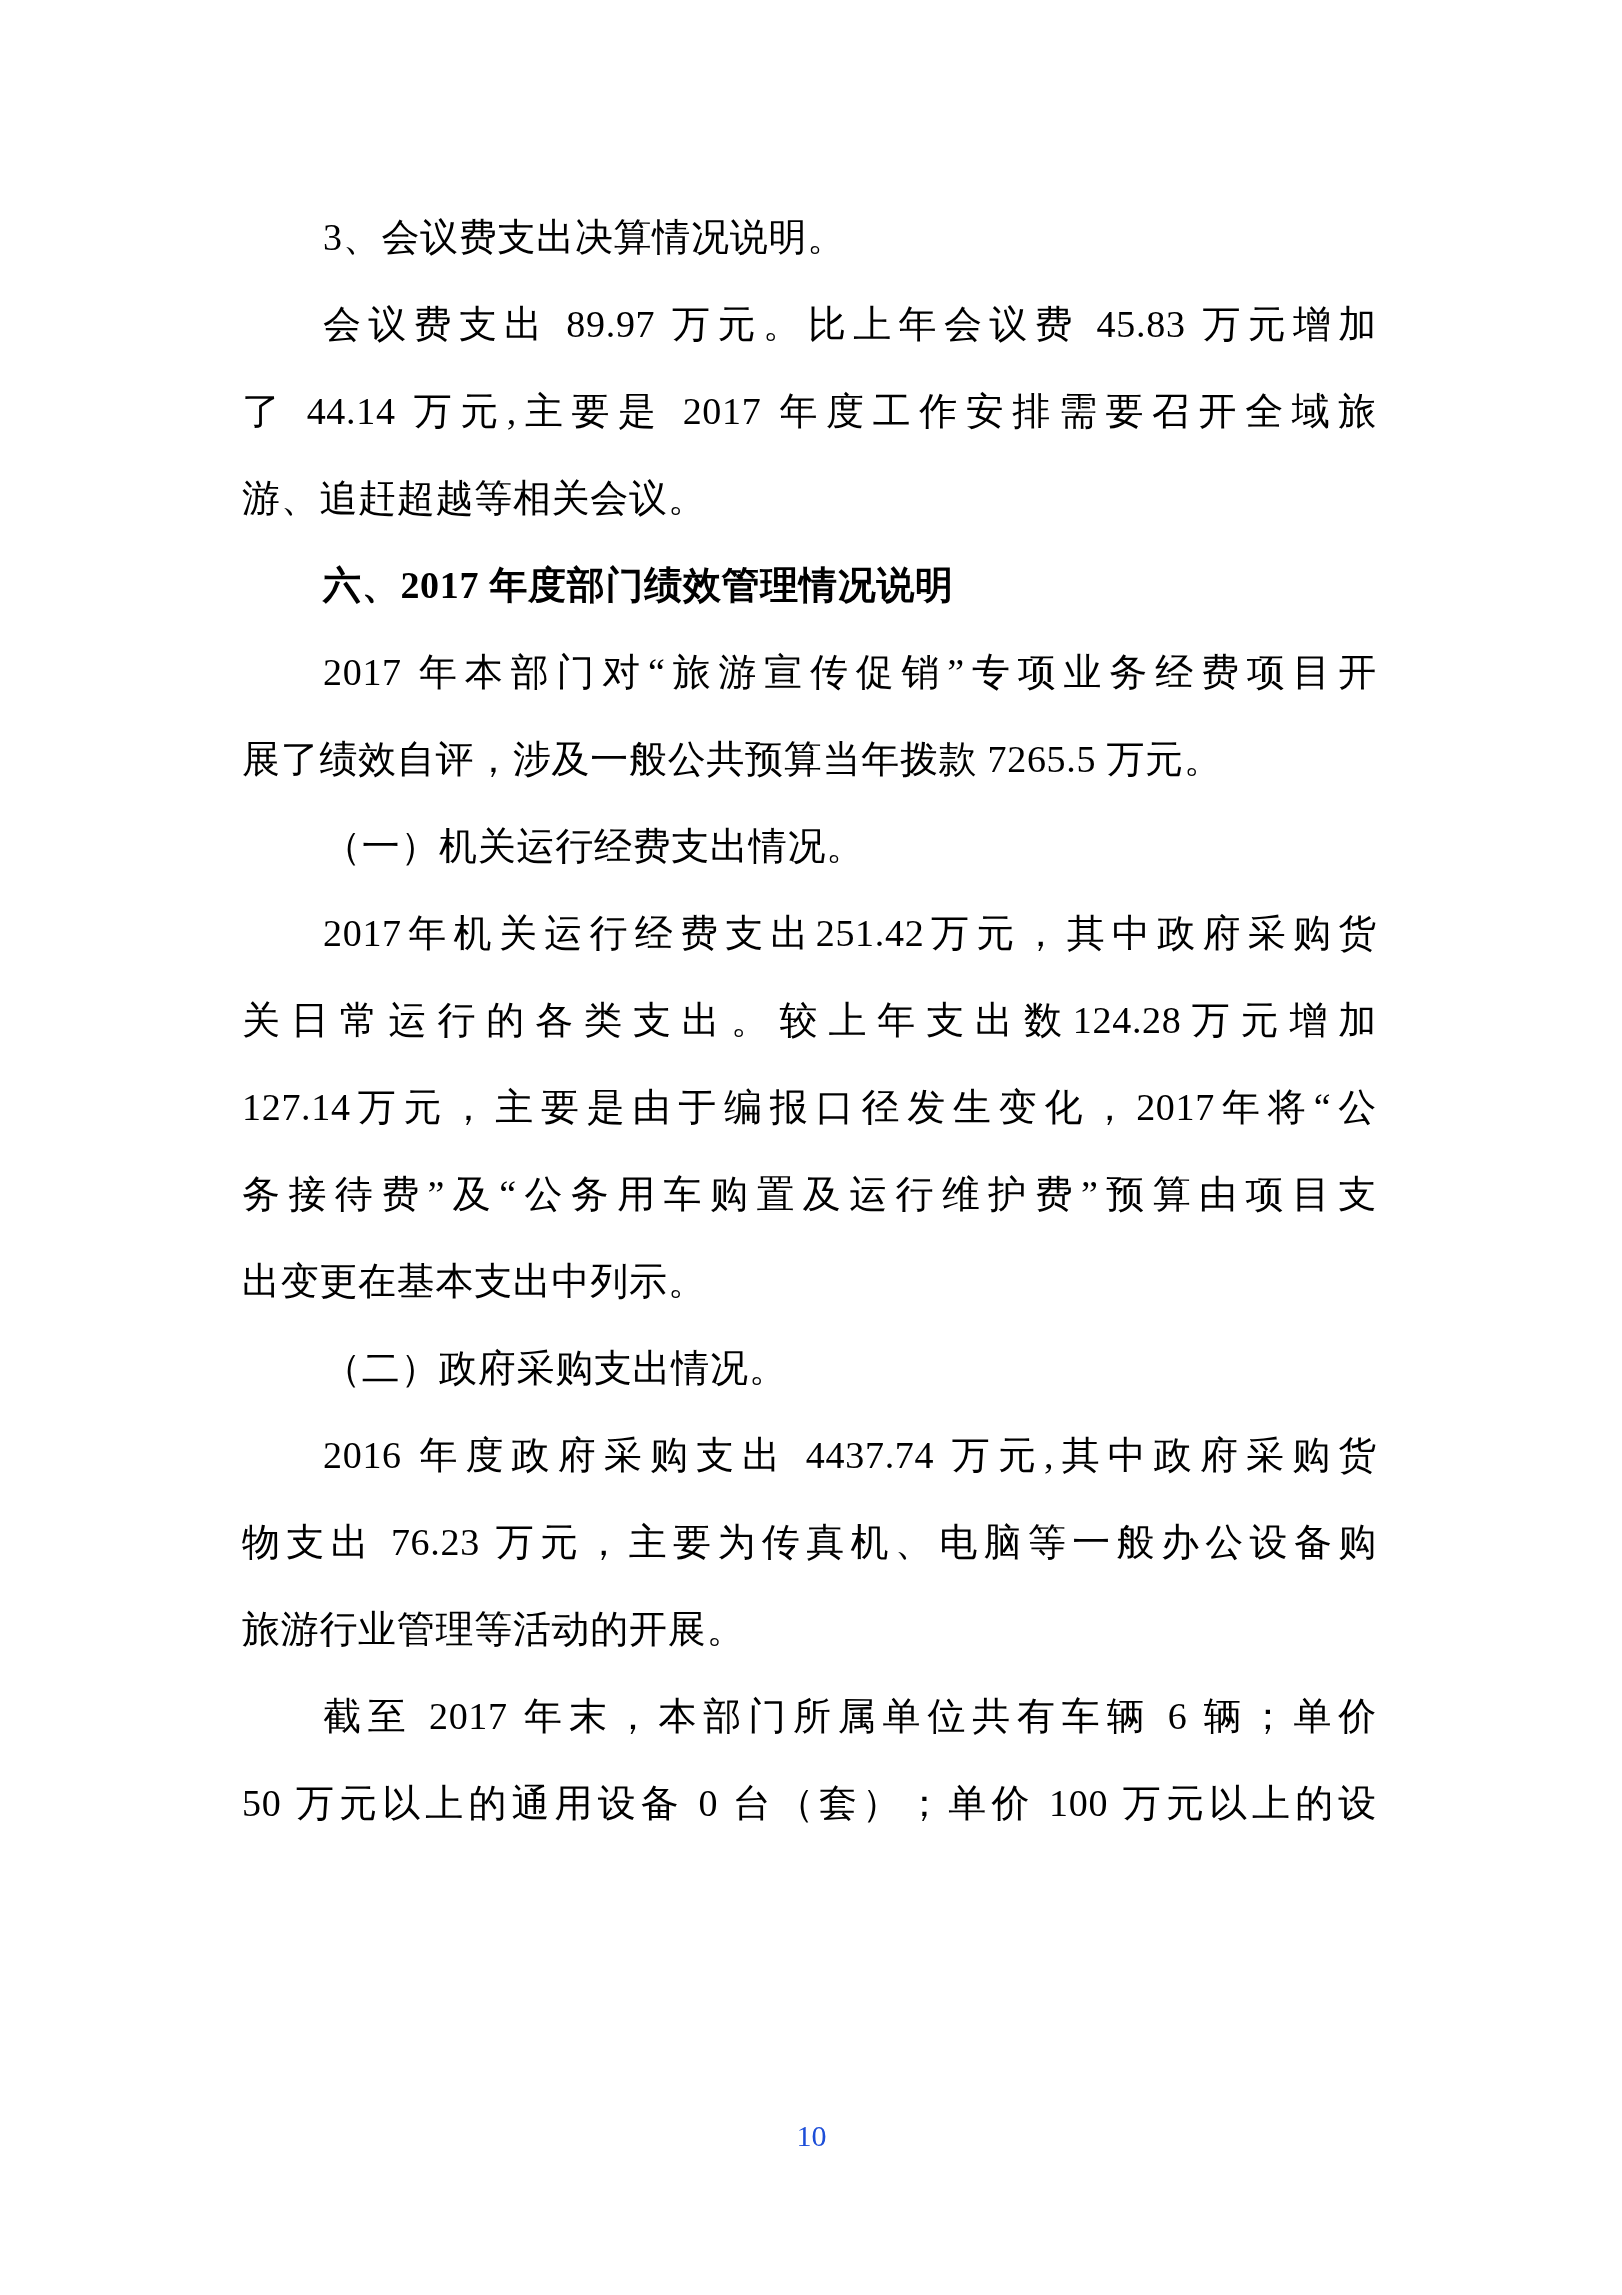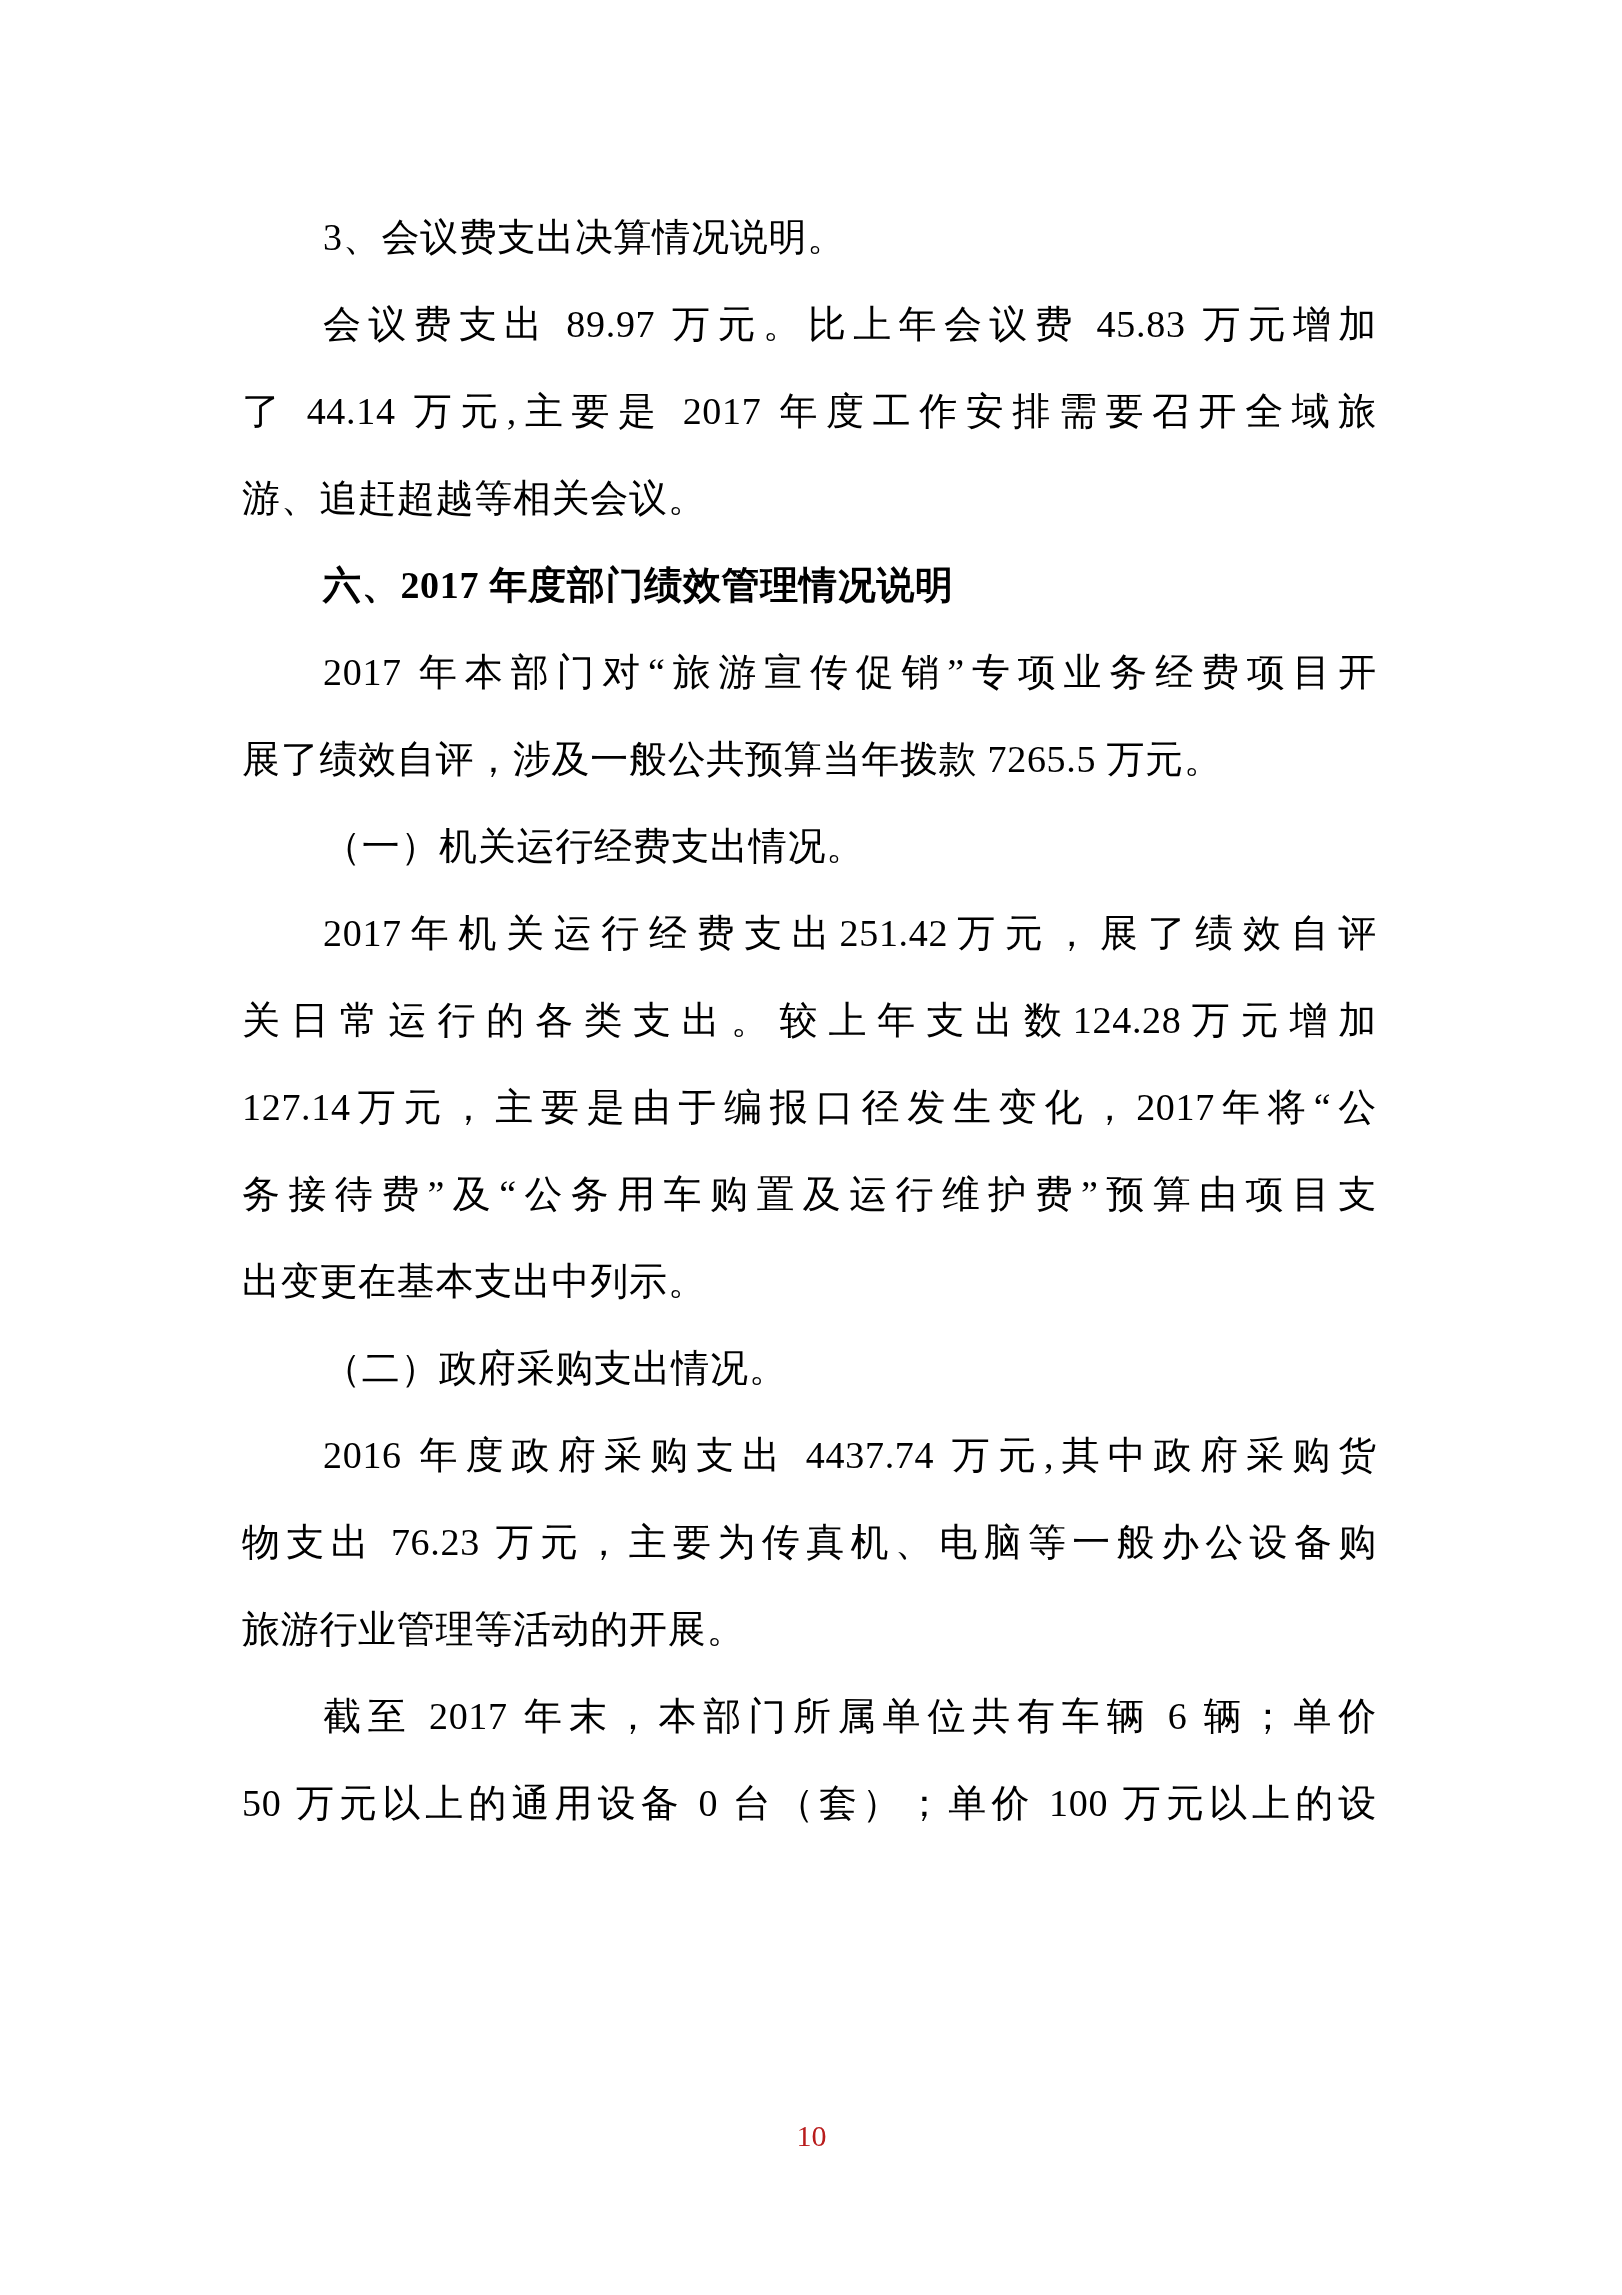--- a/index.html
+++ b/index.html
@@ -41,37 +41,37 @@
     font-weight: 700;
   }
   .page-number {
     position: absolute;
     top: 2118px;
     left: 0;
     width: 100%;
     text-align: center;
     font-size: 30px;
     line-height: 35px;
-    color: #b91c1c;
+    color: #1d4ed8;
   }
 </style>
 </head>
 <body>
 
 <div class="page">
   <div class="content">
     <div class="line indent">3、会议费支出决算情况说明。</div>
     <div class="line indent justify">会议费支出 89.97 万元。比上年会议费 45.83 万元增加</div>
     <div class="line justify">了 44.14 万元,主要是 2017 年度工作安排需要召开全域旅</div>
     <div class="line">游、追赶超越等相关会议。</div>
     <div class="line indent bold">六、2017 年度部门绩效管理情况说明</div>
     <div class="line indent justify">2017 年本部门对“旅游宣传促销”专项业务经费项目开</div>
     <div class="line">展了绩效自评，涉及一般公共预算当年拨款 7265.5 万元。</div>
     <div class="line indent">（一）机关运行经费支出情况。</div>
-    <div class="line indent justify">2017年机关运行经费支出251.42万元，展了绩效自评</div>
+    <div class="line indent justify">2017年机关运行经费支出251.42万元，其中政府采购货</div>
     <div class="line justify">关日常运行的各类支出。较上年支出数124.28万元增加</div>
     <div class="line justify">127.14万元，主要是由于编报口径发生变化，2017年将“公</div>
     <div class="line justify">务接待费”及“公务用车购置及运行维护费”预算由项目支</div>
     <div class="line">出变更在基本支出中列示。</div>
     <div class="line indent">（二）政府采购支出情况。</div>
     <div class="line indent justify">2016 年度政府采购支出 4437.74 万元,其中政府采购货</div>
     <div class="line justify">物支出 76.23 万元，主要为传真机、电脑等一般办公设备购</div>
     <div class="line">旅游行业管理等活动的开展。</div>
     <div class="line indent justify">截至 2017 年末，本部门所属单位共有车辆 6 辆；单价</div>
     <div class="line justify">50 万元以上的通用设备 0 台（套）；单价 100 万元以上的设</div>

